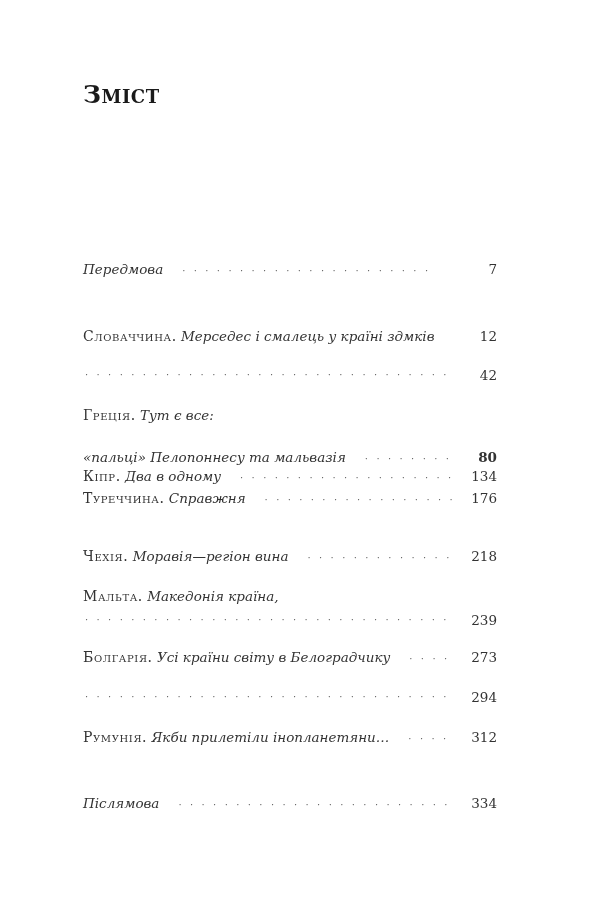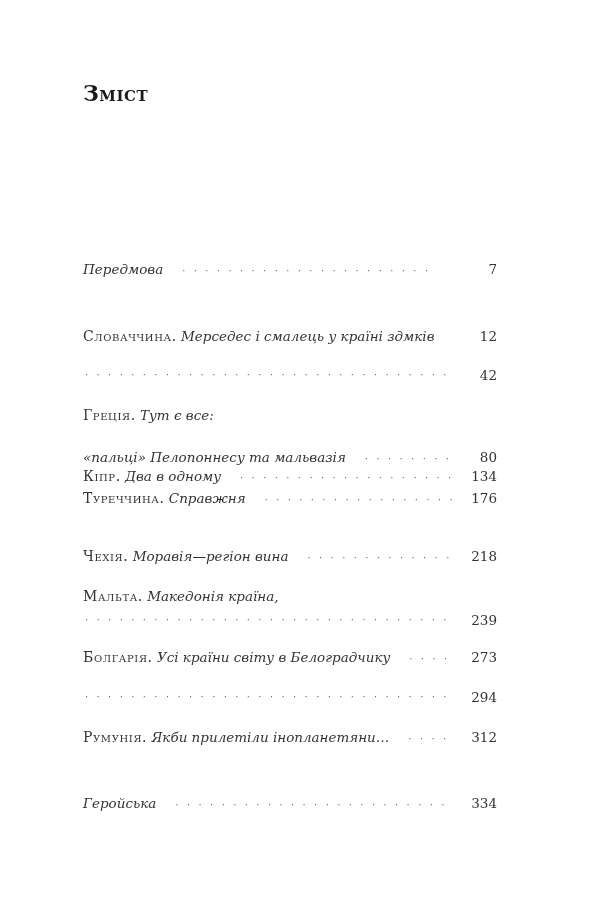--- a/index.html
+++ b/index.html
@@ -14,21 +14,21 @@
       overflow: hidden;
       font-family: "DejaVu Serif", "Liberation Serif", serif;
       color: #2a2a2a;
     }
     .page-title {
       position: absolute;
       left: 83px;
       top: 80px;
       font-family: "DejaVu Serif", serif;
       font-weight: bold;
-      font-size: 22px;
+      font-size: 25px;
       letter-spacing: 0.5px;
       color: #1a1a1a;
       font-variant: small-caps;
     }
     .toc-entry {
       position: absolute;
       left: 83px;
       width: 414px;
       font-size: 13.5px;
       line-height: 20px;
@@ -107,21 +107,21 @@
   <div class="toc-entry" style="top:405px;">
     <div class="toc-line">
       <span class="toc-text">
         <span class="country">Греція.</span>
         <span class="subtitle">Тут є все:</span>
       </span>
     </div>
     <div class="toc-line" style="margin-top:22px;">
       <span class="toc-text subtitle">«пальці» Пелопоннесу та мальвазія</span>
       <span class="dots-box">· · · · · · · · · · · · · · · · · · · · · · · · · · · · · · · · · · · · · · · · · · · · · · · · · · · · · · · · · · · · · · · · ·</span>
-      <span class="page-num" style="position:absolute; right:0;">80</span>
+      <span class="page-num" style="position:absolute; right:0;font-weight:bold;">80</span>
     </div>
   </div>
 
   <div class="toc-entry" style="top:466px;">
     <div class="toc-line">
       <span class="toc-text">
         <span class="country">Кіпр.</span>
         <span class="subtitle">Два в одному</span>
       </span>
       <span class="dots-box">· · · · · · · · · · · · · · · · · · · · · · · · · · · · · · · · · · · · · · · · · · · · · · · · · · · · · · · · · · · · · · · · ·</span>
@@ -188,19 +188,19 @@
         <span class="country">Румунія.</span>
         <span class="subtitle">Якби прилетіли інопланетяни…</span>
       </span>
       <span class="dots-box">· · · · · · · · · · · · · · · · · · · · · · · · · · · · · · · · · · · · · · · · · · · · · · · · · · · · · · · · · · · · · · · · ·</span>
       <span class="page-num" style="position:absolute; right:0;">312</span>
     </div>
   </div>
 
   <div class="toc-entry" style="top:793px;">
     <div class="toc-line">
-      <span class="toc-text subtitle">Геройська</span>
+      <span class="toc-text subtitle">Післямова</span>
       <span class="dots-box">· · · · · · · · · · · · · · · · · · · · · · · · · · · · · · · · · · · · · · · · · · · · · · · · · · · · · · · · · · · · · · · · ·</span>
       <span class="page-num" style="position:absolute; right:0;">334</span>
     </div>
   </div>
 
 </div>
 
 </body></html>

